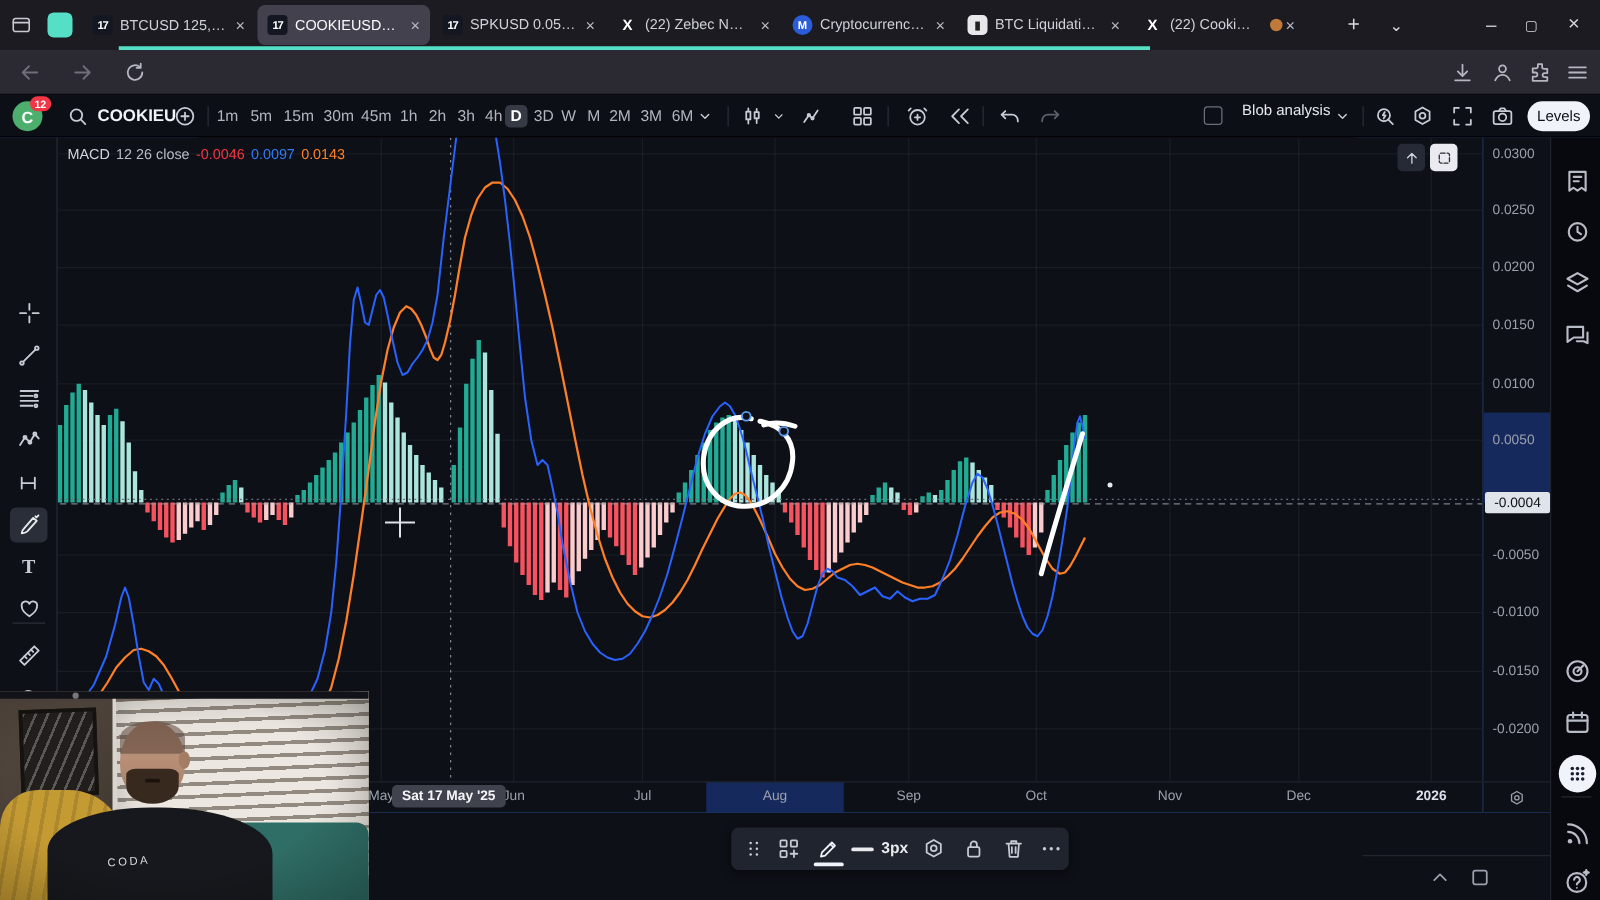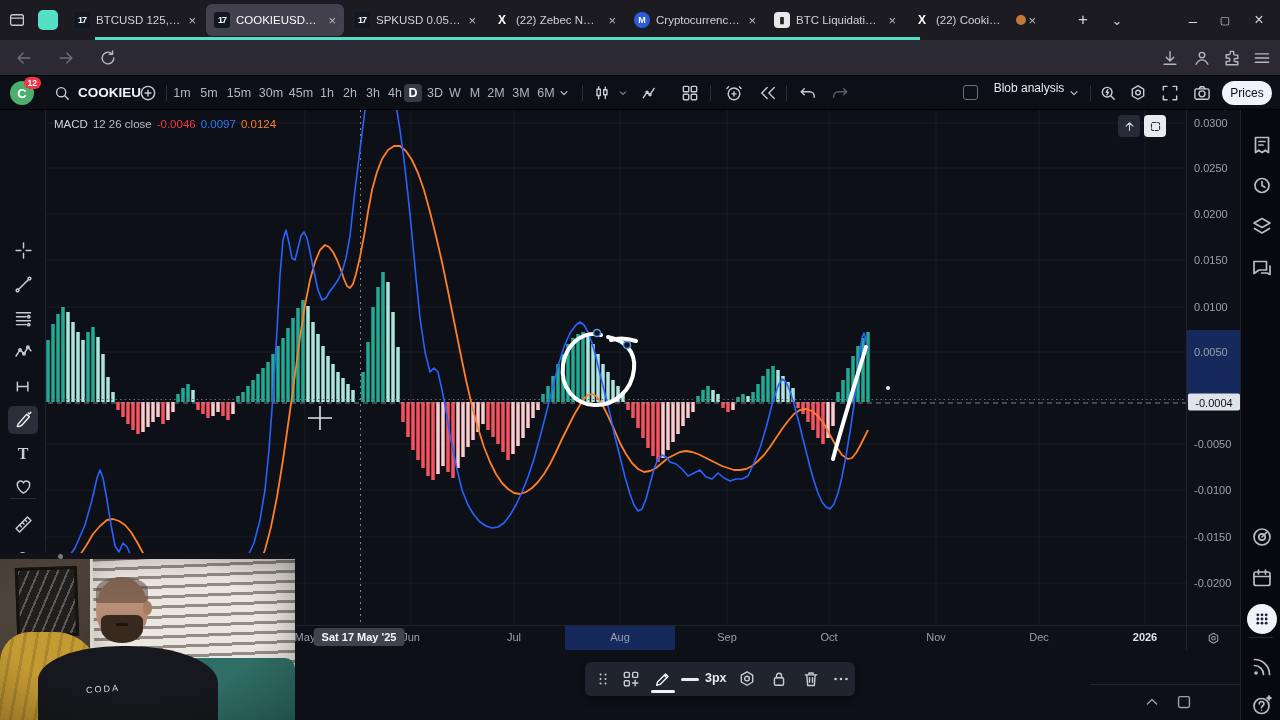--- a/index.html
+++ b/index.html
@@ -360,21 +360,21 @@
           <path d="M4 8.5V4h4.5M15.5 4H20v4.5M20 15.5V20h-4.5M8.5 20H4v-4.5"></path>
         </svg>
       </span>
     <span class="ic tvic" style="left:1192px">
         <svg viewBox="0 0 24 24" fill="none" stroke="currentColor" stroke-width="1.7" stroke-linecap="round" stroke-linejoin="round">
           <rect x="3.5" y="7" width="17" height="12.5" rx="2"></rect>
           <circle cx="12" cy="13" r="3.6"></circle>
           <path d="M8.5 7l1.6-2.5h3.8L15.5 7"></path>
         </svg>
       </span>
-    <span id="publishbtn">Prices</span>
+    <span id="publishbtn">Levels</span>
   </div>
 
   <div id="lefttools" class="abs">
       <span class="ltool" style="top: 126px;">
         <svg viewBox="0 0 24 24" fill="none" stroke="currentColor" stroke-width="1.7" stroke-linecap="round" stroke-linejoin="round">
           <path d="M12 3.5V9M12 15v5.5M3.5 12H9M15 12h5.5"></path>
         </svg>
       </span>
       <span class="ltool" style="top: 160px;">
         <svg viewBox="0 0 24 24" fill="none" stroke="currentColor" stroke-width="1.7" stroke-linecap="round" stroke-linejoin="round">
@@ -642,21 +642,21 @@
         <path d="M55 572L65 562L75 548L85 525L92 500L97 478L100 470L103 478L107 500L111 525L115 546L119 552L123 543L127 547L131 556L136 562L142 560L148 563L155 568L165 572L178 576L192 579L206 581L220 580L234 573L246 560L254 543L260 520L265 490L269 450L273 395L277 330L280 275L283 240L286 230L289 243L292 258L295 260L298 248L301 236L304 232L307 238L310 252L314 272L318 290L322 300L326 298L330 291L334 286L338 280L342 272L346 258L350 236L355 190L360 150L365 110L370 70L376 45L382 40L388 55L392 80L396 105L400 130L404 160L408 195L412 235L416 278L420 318L425 352L430 372L434 368L438 372L442 390L446 410L450 435L456 465L462 490L468 505L474 515L480 522L486 526L492 528L498 527L504 523L510 515L516 505L522 492L528 477L534 459L540 437L546 414L552 390L558 366L564 347L570 333L576 325L580 322L584 325L588 332L592 343L596 357L600 374L605 394L610 414L615 437L620 457L625 477L630 494L634 505L638 511L642 509L646 499L650 484L654 469L658 459L662 455L666 457L670 462L676 464L682 469L688 476L694 473L700 470L706 477L712 479L718 473L724 478L730 481L736 479L742 479L748 476L754 463L760 448L766 428L772 405L778 386L782 379L786 382L790 391L794 404L798 419L802 435L806 451L810 467L814 481L818 493L822 502L826 507L830 509L834 504L838 493L842 477L846 456L850 432L854 405L857 378L860 352L862 338L864 333L866 341L868 351" fill="none" stroke="#2962ff" stroke-width="1.6" stroke-linejoin="round"></path>
         <path d="M601 335 C 583 330 566 344 563 365 C 560 388 575 404 594 405 C 614 406 632 391 634 369 C 636 351 624 340 608 337" fill="none" stroke="#ffffff" stroke-width="4" stroke-linecap="round"></path>
         <path d="M611 340 C 620 337 630 339 636 341" fill="none" stroke="#ffffff" stroke-width="4" stroke-linecap="round"></path>
         <path d="M833 459 C 842 425 857 377 866 347" fill="none" stroke="#ffffff" stroke-width="4" stroke-linecap="round"></path>
         <circle cx="597" cy="333" r="3.5" fill="#0d1017" stroke="#5b9cf6" stroke-width="1.5"></circle>
         <circle cx="627" cy="345" r="3.5" fill="#0d1017" stroke="#5b9cf6" stroke-width="1.5"></circle>
         <circle cx="888" cy="388" r="2" fill="#e8eaee"></circle>
         <path d="M308 418h24 M320 406v24" stroke="#dfe2e8" stroke-width="1.6" fill="none"></path>
       </svg>
     <div id="legend">
-      <span>MACD</span><span style="color:#b7bcc6">12 26 close</span><span id="legend-vals"><span style="color: rgb(242, 54, 69);">-0.0046</span><span style="color: rgb(49, 121, 245);">0.0097</span><span style="color: rgb(255, 127, 39);">0.0124</span></span>
+      <span>MACD</span><span style="color:#b7bcc6">12 26 close</span><span id="legend-vals"><span style="color: rgb(242, 54, 69);">-0.0046</span><span style="color: rgb(49, 121, 245);">0.0097</span><span style="color: rgb(255, 127, 39);">0.0143</span></span>
     </div>
     <span class="panebtn dark">
         <span class="ic" style="width:15px;height:15px">
           <svg viewBox="0 0 24 24" fill="none" stroke="currentColor" stroke-width="1.7" stroke-linecap="round" stroke-linejoin="round">
             <path d="M12 18.5V6M6.5 11.5L12 6l5.5 5.5"></path>
           </svg>
         </span>
       </span>
     <span class="panebtn lite">
         <span class="ic" style="width:15px;height:15px">

